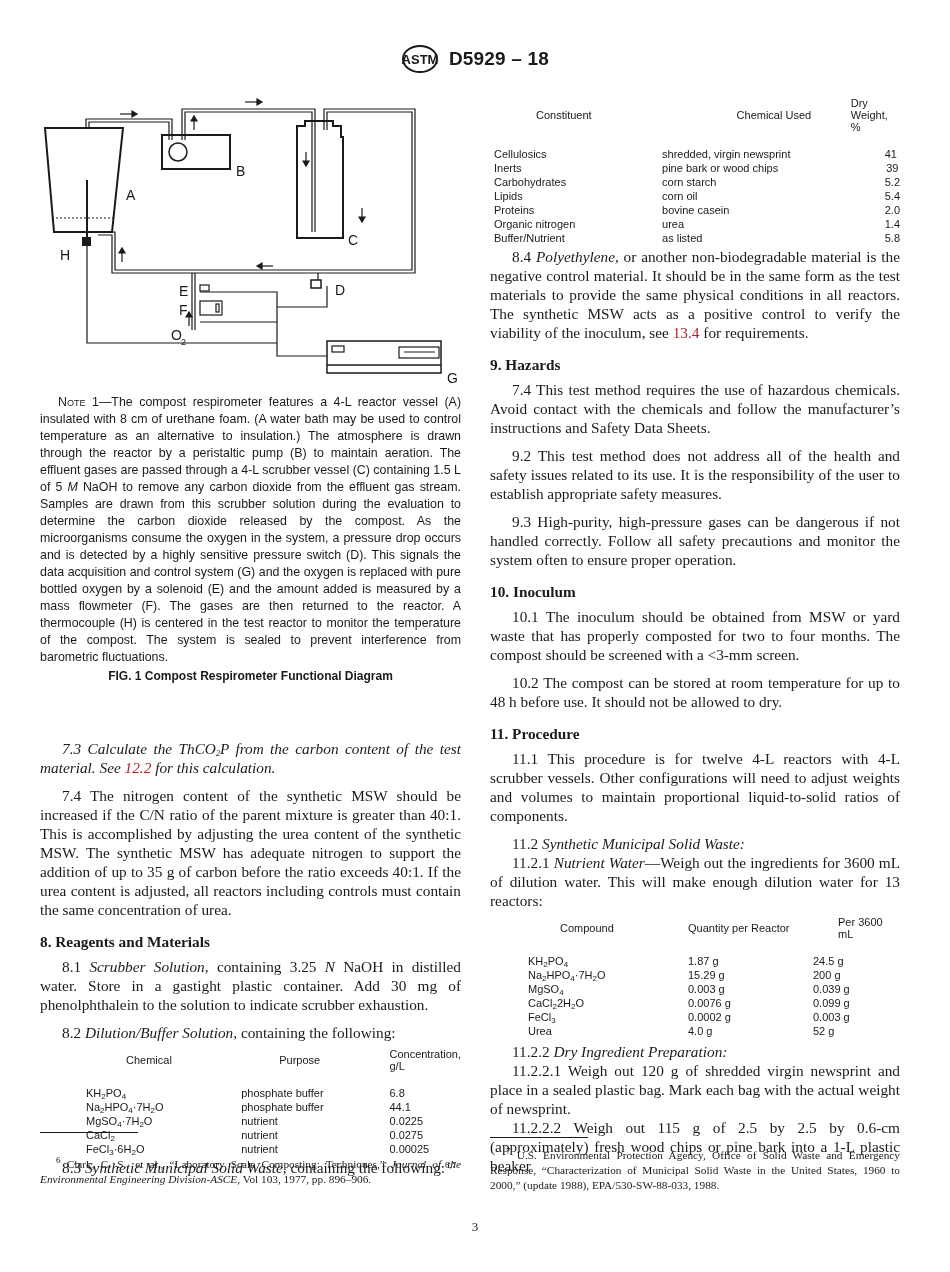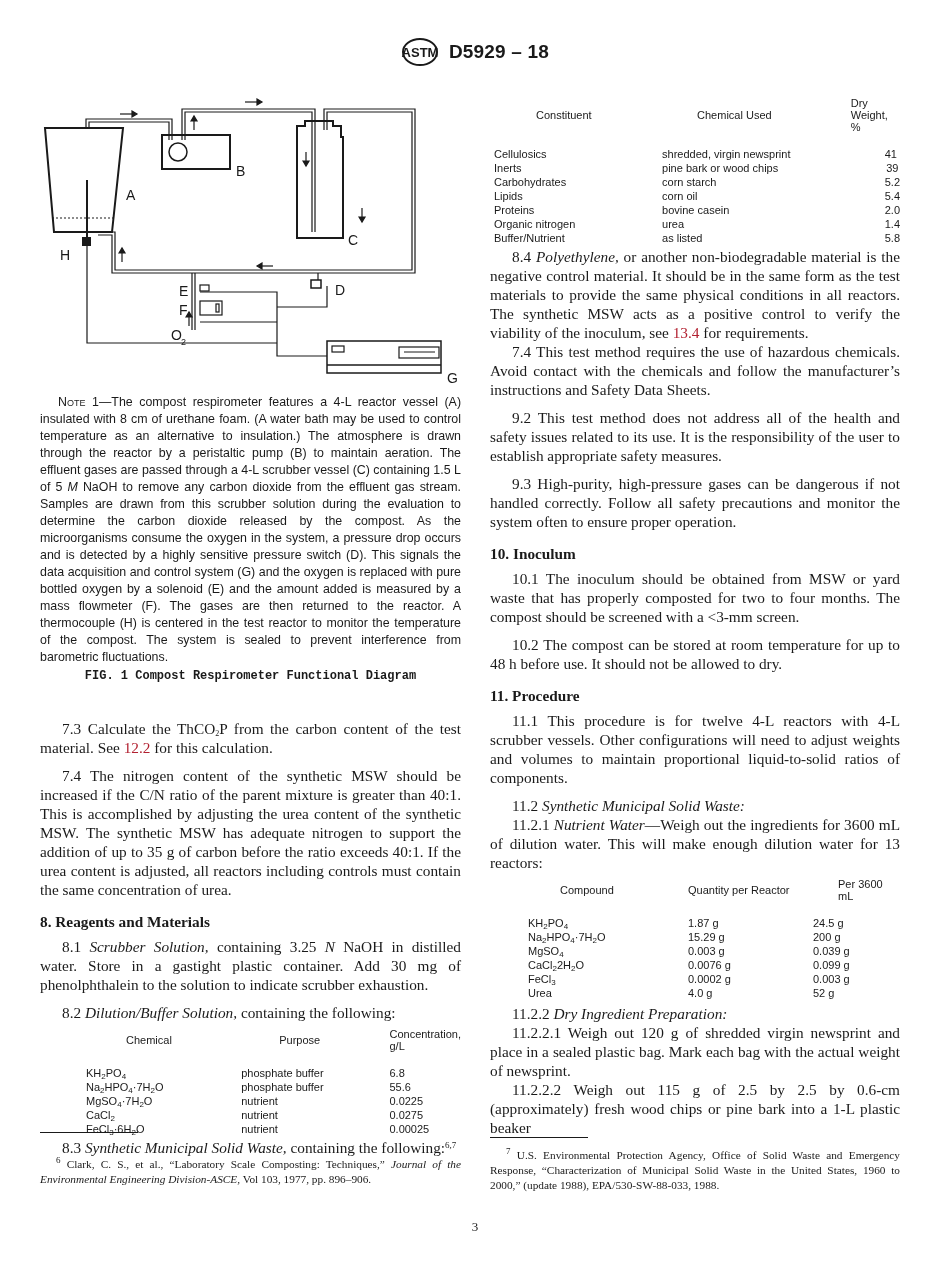--- a/index.html
+++ b/index.html
@@ -1,35 +1,35 @@
 <!DOCTYPE html>
 <html><head>
   <meta charset="utf-8">
   <style>
     html, body { margin: 0; padding: 0; background: #ffffff; }
     body { width: 950px; height: 1272px; position: relative; overflow: hidden; color: #1a1a1a; }
 
-    #header { position: absolute; top: 37px; left: 0; width: 950px; text-align: center; }
+    #header { position: absolute; top: 44px; left: 0; width: 950px; text-align: center; }
     #header .logo { display: inline-block; vertical-align: middle; width: 38px; height: 30px; margin-right: 6px; }
     #header .doc-id { display: inline-block; vertical-align: middle; font-family: "Liberation Sans", sans-serif; font-weight: bold; font-size: 19px; letter-spacing: 0.2px; }
 
     .col { position: absolute; top: 90px; }
     #left-col { left: 40px; width: 421px; }
     #right-col { left: 490px; width: 410px; }
 
     p.para { margin: 0; font-family: "Liberation Serif", serif; font-size: 15.3px; line-height: 19px; text-align: justify; text-indent: 22px; }
     p.para.gap { margin-top: 9px; }
     p.para.tight { margin-top: 2px; }
     .link { color: #b22030; }
     h2.section { margin: 14px 0 6px 0; font-family: "Liberation Serif", serif; font-size: 15.3px; font-weight: bold; }
 
     .figure { position: relative; width: 421px; height: 300px; }
     .note { font-family: Liberation Sans, sans-serif; font-size: 12.4px; line-height: 17px; text-align: justify; text-indent: 18px; margin: 0; }
     .note .sc { font-variant: small-caps; }
-    .fig-caption { font-family: Liberation Mono, monospace; font-weight: bold; font-size: 12px; text-align: center; margin-top: 3px; }
+    .fig-caption { font-family: Liberation Sans, sans-serif; font-weight: bold; font-size: 12px; text-align: center; margin-top: 3px; }
 
     table.data { font-family: "Liberation Sans", sans-serif; font-size: 11px; border-collapse: collapse; }
     table.data th { font-weight: normal; padding: 0 0 14px 0; text-align: center; }
     table.data td { padding: 0; line-height: 14px; }
     sub { font-size: 8px; vertical-align: -2px; line-height: 0; }
     sup { font-size: 9px; vertical-align: 5px; line-height: 0; }
 
     .footnote-rule { width: 98px; border-top: 1px solid #1a1a1a; }
     .footnote { font-family: "Liberation Serif", serif; font-size: 11.3px; line-height: 15px; text-align: justify; text-indent: 16px; margin: 0; }
 
@@ -124,21 +124,21 @@
         <text x="20" y="170">H</text>
         <text x="131" y="250">O</text>
         <text x="141" y="255" font-size="9">2</text>
       </g>
     </svg>
   </div>
 
   <p class="note" style="margin-top:4px;"><span class="sc">Note</span><span> 1—</span><span>The compost respirometer features a 4-L reactor vessel (A) insulated with 8 cm of urethane foam. (A water bath may be used to control temperature as an alternative to insulation.) The atmosphere is drawn through the reactor by a peristaltic pump (B) to maintain aeration. The effluent gases are passed through a 4-L scrubber vessel (C) containing 1.5 L of 5 </span><i>M</i><span> NaOH to remove any carbon dioxide from the effluent gas stream. Samples are drawn from this scrubber solution during the evaluation to determine the carbon dioxide released by the compost. As the microorganisms consume the oxygen in the system, a pressure drop occurs and is detected by a highly sensitive pressure switch (D). This signals the data acquisition and control system (G) and the oxygen is replaced with pure bottled oxygen by a solenoid (E) and the amount added is measured by a mass flowmeter (F). The gases are then returned to the reactor. A thermocouple (H) is centered in the test reactor to monitor the temperature of the compost. The system is sealed to prevent interference from barometric fluctuations.</span></p>
   <div class="fig-caption">FIG. 1 Compost Respirometer Functional Diagram</div>
 
-  <p class="para" style="margin-top:36px;"><span>7.3 Calculate the ThCO</span><sub>2</sub><span>P from the carbon content of the test material. See </span><span class="link">12.2</span><span> for this calculation.</span></p>
+  <p class="para" style="margin-top:56px;font-style:italic;"><span>7.3 Calculate the ThCO</span><sub>2</sub><span>P from the carbon content of the test material. See </span><span class="link">12.2</span><span> for this calculation.</span></p>
   <p class="para gap">7.4 The nitrogen content of the synthetic MSW should be increased if the C/N ratio of the parent mixture is greater than 40:1. This is accomplished by adjusting the urea content of the synthetic MSW. The synthetic MSW has adequate nitrogen to support the addition of up to 35 g of carbon before the ratio exceeds 40:1. If the urea content is adjusted, all reactors including controls must contain the same concentration of urea.</p>
 
   <h2 class="section">8. Reagents and Materials</h2>
   <p class="para"><span>8.1 </span><i>Scrubber Solution,</i><span> containing 3.25 </span><i>N</i><span> NaOH in distilled water. Store in a gastight plastic container. Add 30 mg of phenolphthalein to the solution to indicate scrubber exhaustion.</span></p>
   <p class="para gap"><span>8.2 </span><i>Dilution/Buffer Solution,</i><span> containing the following:</span></p>
 
   <table class="data" style="margin:6px 0 0 46px;">
     <thead>
       <tr>
         <th style="width:140px;text-align:left;padding-left:40px;">Chemical</th>
@@ -148,21 +148,21 @@
     </thead>
     <tbody>
       <tr>
           <td>KH<sub>2</sub>PO<sub>4</sub></td>
           <td>phosphate buffer</td>
           <td>6.8</td>
         </tr>
       <tr>
           <td>Na<sub>2</sub>HPO<sub>4</sub>·7H<sub>2</sub>O</td>
           <td>phosphate buffer</td>
-          <td>55.6</td>
+          <td>44.1</td>
         </tr>
       <tr>
           <td>MgSO<sub>4</sub>·7H<sub>2</sub>O</td>
           <td>nutrient</td>
           <td>0.0225</td>
         </tr>
       <tr>
           <td>CaCl<sub>2</sub></td>
           <td>nutrient</td>
           <td>0.0275</td>
@@ -182,21 +182,21 @@
     <p class="footnote" style="margin-top:24px;"><sup>6</sup><span> Clark, C. S., et al., “Laboratory Scale Composting: Techniques,” </span><i>Journal of the Environmental Engineering Division-ASCE</i><span>, Vol 103, 1977, pp. 896–906.</span></p>
   </div>
 </div>
 
 <div id="right-col" class="col" style="top:97px;">
 
   <table class="data" style="margin-left:4px;">
     <thead>
       <tr>
         <th style="width:140px;text-align:left;padding-left:42px;">Constituent</th>
-        <th style="width:175px;text-align:left;padding-left:35px;">Chemical Used</th>
+        <th style="width:175px;text-align:center;padding-left:35px;">Chemical Used</th>
         <th style="text-align:left;padding-left:0;">Dry Weight, %</th>
       </tr>
     </thead>
     <tbody>
       <tr>
           <td>Cellulosics</td>
           <td>shredded, virgin newsprint</td>
           <td style="padding-left:34px;">41</td>
         </tr>
       <tr>
@@ -227,20 +227,21 @@
       <tr>
           <td>Buffer/Nutrient</td>
           <td>as listed</td>
           <td style="padding-left:34px;">5.8</td>
         </tr>
     </tbody>
   </table>
 
   <p class="para" style="margin-top:2px;"><span>8.4 </span><i>Polyethylene,</i><span> or another non-biodegradable material is the negative control material. It should be in the same form as the test materials to provide the same physical conditions in all reactors. The synthetic MSW acts as a positive control to verify the viability of the inoculum, see </span><span class="link">13.4</span><span> for requirements.</span></p>
 
+  <h2 class="section">9. Hazards</h2>
   <p class="para">7.4 This test method requires the use of hazardous chemicals. Avoid contact with the chemicals and follow the manufacturer’s instructions and Safety Data Sheets.</p>
   <p class="para gap">9.2 This test method does not address all of the health and safety issues related to its use. It is the responsibility of the user to establish appropriate safety measures.</p>
   <p class="para gap">9.3 High-purity, high-pressure gases can be dangerous if not handled correctly. Follow all safety precautions and monitor the system often to ensure proper operation.</p>
 
   <h2 class="section">10. Inoculum</h2>
   <p class="para">10.1 The inoculum should be obtained from MSW or yard waste that has properly composted for two to four months. The compost should be screened with a &lt;3-mm screen.</p>
   <p class="para gap">10.2 The compost can be stored at room temperature for up to 48 h before use. It should not be allowed to dry.</p>
 
   <h2 class="section">11. Procedure</h2>
   <p class="para">11.1 This procedure is for twelve 4-L reactors with 4-L scrubber vessels. Other configurations will need to adjust weights and volumes to maintain proportional liquid-to-solid ratios of components.</p>

